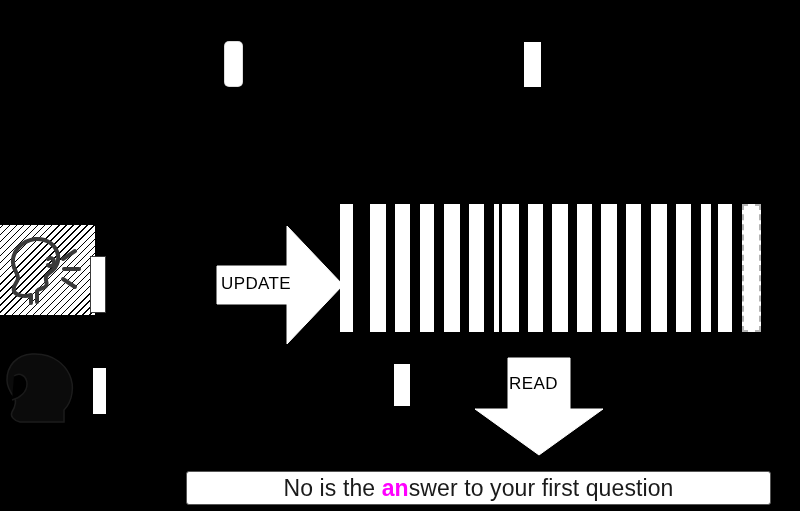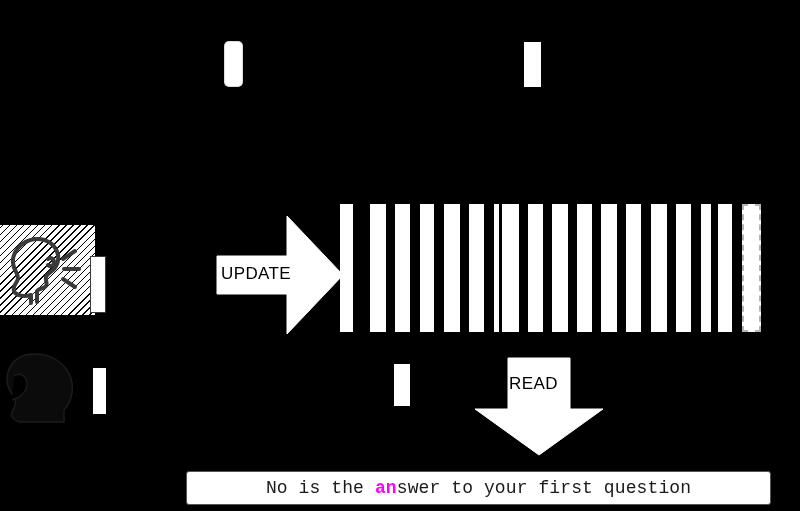--- a/index.html
+++ b/index.html
@@ -106,25 +106,24 @@
     height: 34px;
     background: #ffffff;
     border: 1px solid #555555;
     border-radius: 3px;
     box-sizing: border-box;
     display: flex;
     align-items: center;
     justify-content: center;
   }
   .caption-text {
-    font-size: 18px;
+    font-size: 23px;
     color: #1a1a1a;
     white-space: pre;
     letter-spacing: 0.1px;
-    font-family: Liberation Mono, monospace;
   }
   .caption-text .hi { color: #ff00ff; font-weight: bold; }
 </style>
 </head>
 <body>
 
 <div id="stage">
 
   <div class="token rounded" style="left:225px; top:42px; width:17px; height:44px;"></div>
 
@@ -159,21 +158,21 @@
       <path d="M30 2 C14 3 5 14 5 28 C5 36 9 41 12 45
                C15 49 13 55 10 60 C8 64 12 69 18 70
                L62 70 L62 58 C66 54 69 48 70 41
                C72 28 66 16 56 9 C48 3 39 1.5 30 2 Z" fill="#0b0b0b" stroke="#1c1c1c" stroke-width="1.5"></path>
       <path d="M12 24 C18 20 25 24 25 32 C25 40 18 46 10 48" fill="#000000" stroke="#1a1a1a" stroke-width="1.5"></path>
     </svg>
   </div>
 
   <div class="token" style="left:93px; top:368px; width:13px; height:46px;"></div>
 
-  <div class="arrow" style="left:215px; top:214px; width:130px; height:122px;text-decoration:underline;">
+  <div class="arrow" style="left:215px; top:224px; width:130px; height:122px;text-decoration:underline;">
     <svg width="130" height="122" viewBox="0 0 130 122">
       <polygon points="2,42 72,42 72,2 128,61 72,120 72,80 2,80" fill="#ffffff" stroke="#ffffff" stroke-width="1"></polygon>
     </svg>
     <span class="arrow-label" style="left:6px; top:50px; width:66px;">UPDATE</span>
   </div>
 
 
   <div class="arrow" style="left:473px; top:357px; width:132px; height:100px;">
     <svg width="132" height="100" viewBox="0 0 132 100">
       <polygon points="35,1 97,1 97,52 130,52 66,98 2,52 35,52" fill="#ffffff" stroke="#ffffff" stroke-width="1"></polygon>

